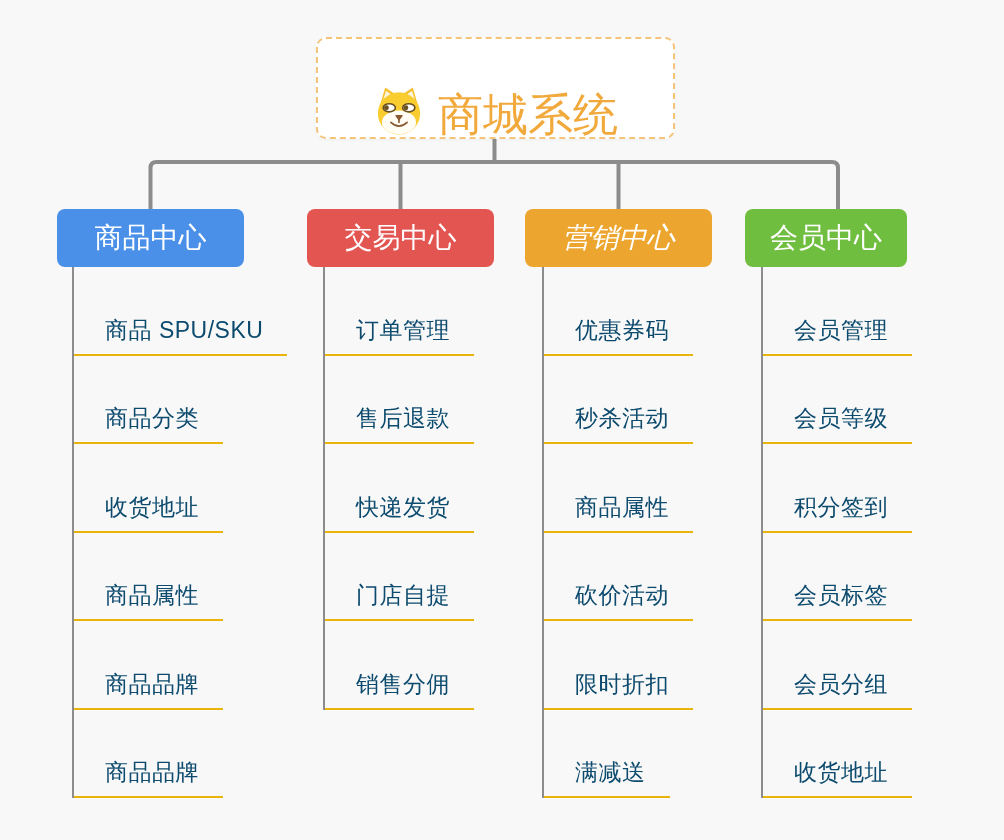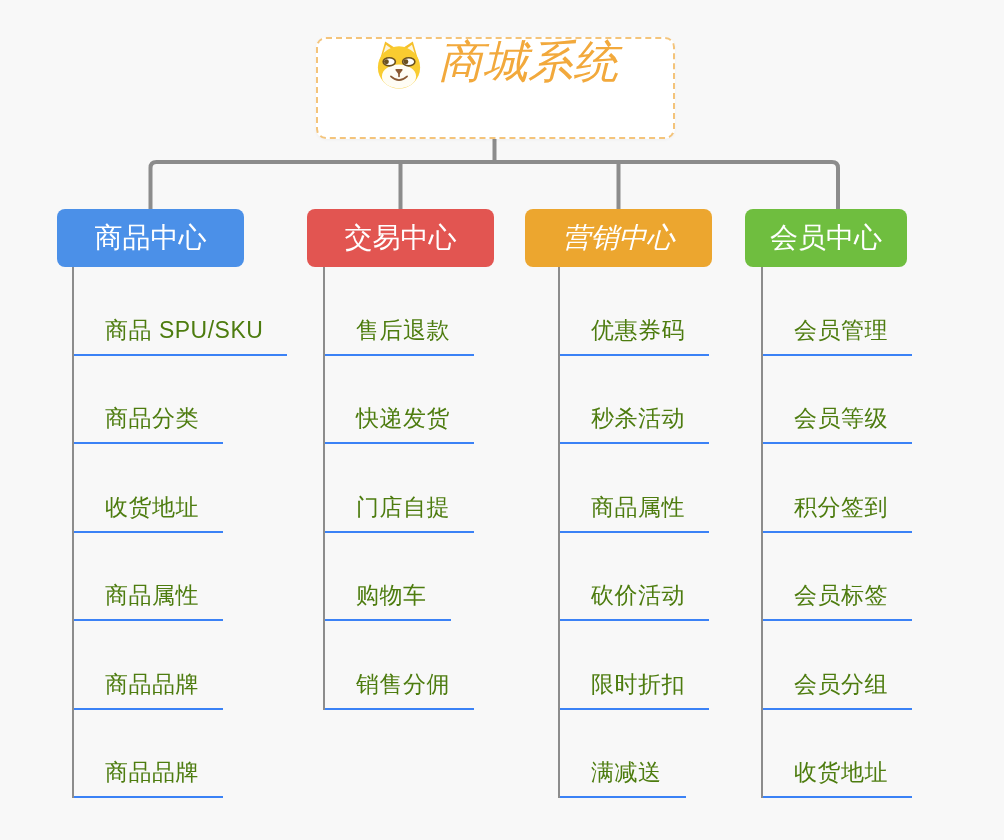--- a/index.html
+++ b/index.html
@@ -29,26 +29,25 @@
     position: absolute;
     left: 316px;
     top: 37px;
     width: 359px;
     height: 102px;
     box-sizing: border-box;
     background: #FFFFFF;
     border: 2px dashed #F4C47B;
     border-radius: 10px;
     display: flex;
-    align-items: flex-start;
+    align-items: flex-end;
     justify-content: center;
     gap: 13px;
     box-shadow: 0 1px 3px rgba(0,0,0,0.04);
     cursor: pointer;
-    font-style: italic;
   }
   .root-icon {
     width: 52px;
     height: 52px;
     display: inline-flex;
   }
   .root-title {
     font-size: 45px;
     line-height: 1;
     color: #F2A93C;
@@ -73,35 +72,35 @@
   .branch.b3 { left: 525px; background: #ECA62F; font-style: italic; }
   .branch.b4 { left: 745px; background: #6FBE3F; width: 162px; }
   
   .col {
     position: absolute;
     top: 267px;
     border-left: 2px solid #8C8C8C;
   }
   .col.c1 { left: 72px; }
   .col.c2 { left: 323px; }
-  .col.c3 { left: 542px; margin-left: 16px; }
+  .col.c3 { left: 542px; }
   .col.c4 { left: 761px; }
   .leaf-row {
     height: 88.5px;
     display: flex;
     align-items: flex-end;
   }
   .leaf {
     display: inline-block;
     width: max-content;
-    border-bottom: 2px solid #3b82f6;
+    border-bottom: 2px solid #eab308;
     padding: 0 24px 8px 31px;
     font-size: 23px;
     letter-spacing: 0.5px;
-    color: #4d7c0f;
+    color: #0c4a6e;
     white-space: nowrap;
     cursor: pointer;
   }
 </style>
 </head>
 <body>
 
 <div class="canvas">
 
   <svg class="connectors" width="1004" height="840" viewBox="0 0 1004 840">
@@ -152,32 +151,32 @@
     <div class="leaf-row">
       <span class="leaf">商品品牌</span>
       </div>
     <div class="leaf-row">
       <span class="leaf">商品品牌</span>
       </div>
   </div>
 
   <div class="col c2">
     <div class="leaf-row">
+      <span class="leaf">订单管理</span>
+      </div>
+    <div class="leaf-row">
       <span class="leaf">售后退款</span>
       </div>
     <div class="leaf-row">
       <span class="leaf">快递发货</span>
       </div>
     <div class="leaf-row">
       <span class="leaf">门店自提</span>
       </div>
     <div class="leaf-row">
-      <span class="leaf">购物车</span>
-      </div>
-    <div class="leaf-row">
       <span class="leaf">销售分佣</span>
       </div>
   </div>
 
   <div class="col c3">
     <div class="leaf-row">
       <span class="leaf">优惠券码</span>
       </div>
     <div class="leaf-row">
       <span class="leaf">秒杀活动</span>

